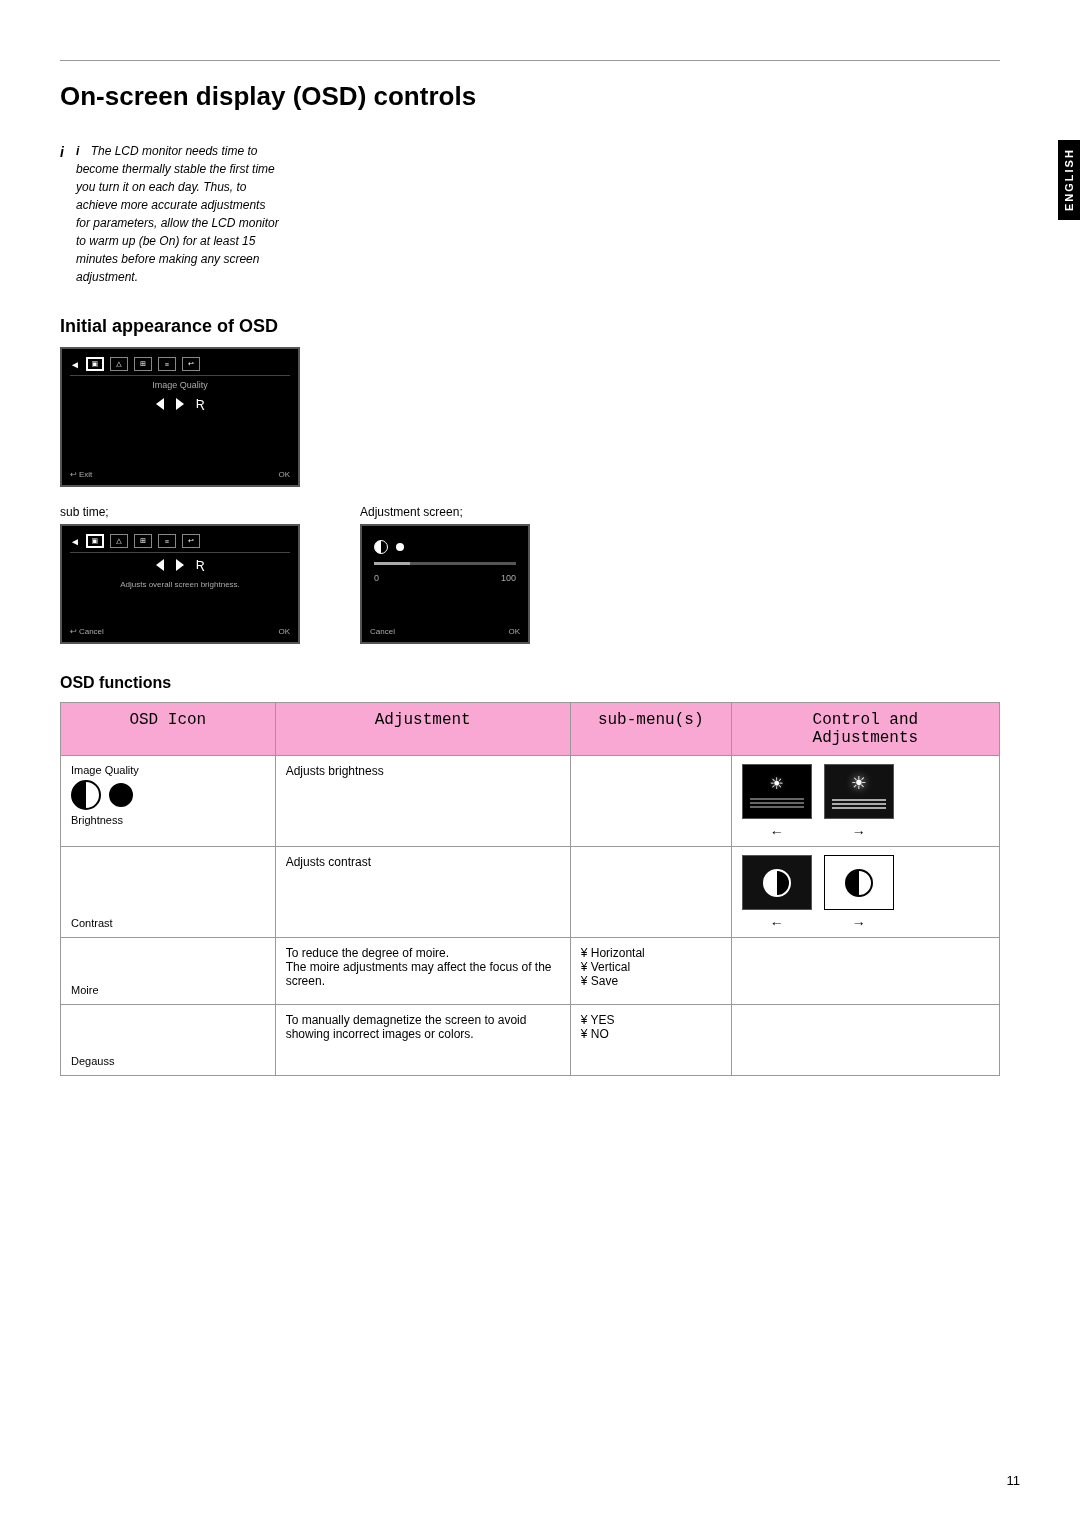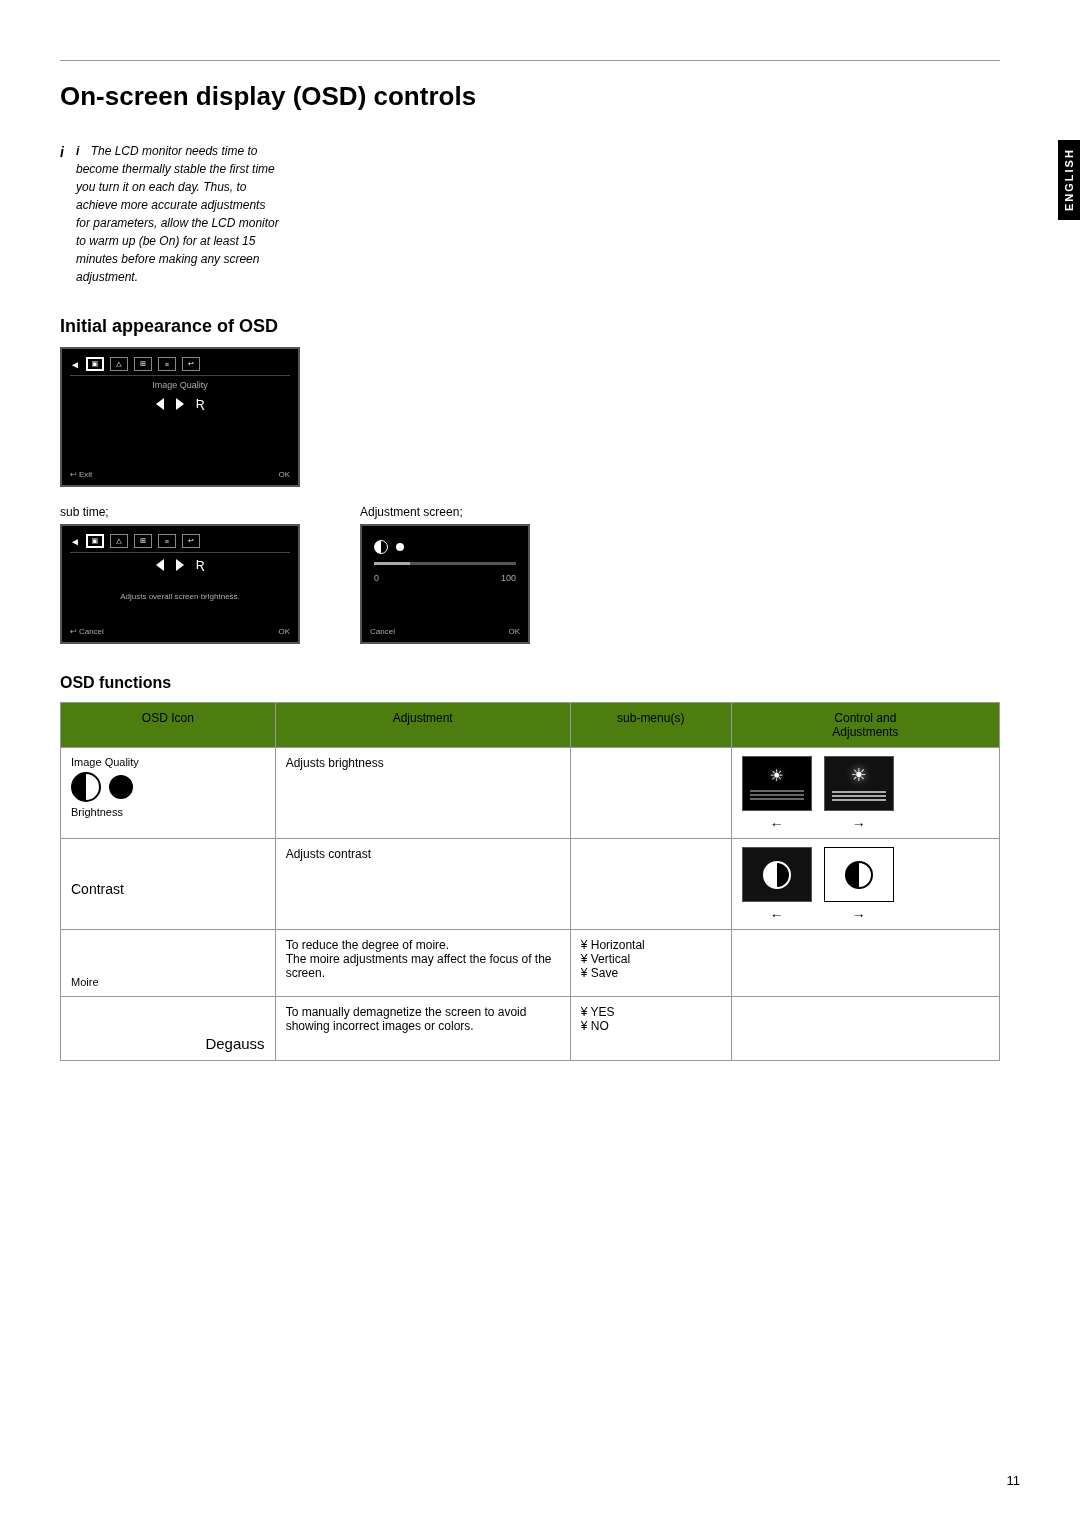--- a/index.html
+++ b/index.html
@@ -206,21 +206,21 @@
       display: flex;
       justify-content: space-between;
       font-size: 8px;
       color: #aaa;
     }
 
     .osd-brightness-text {
       font-size: 8px;
       color: #aaa;
       text-align: center;
-      margin-top: 20px;
+      margin-top: 8px;
     }
     .adj-dot {
       width: 8px; height: 8px;
       background: #fff;
       border-radius: 50%;
     }
     .adj-scale {
       display: flex;
       justify-content: space-between;
       font-size: 9px;
@@ -248,22 +248,23 @@
     .osd-table th, .osd-table td {
       border: 1px solid #999;
       padding: 8px 10px;
       vertical-align: top;
       font-size: 12px;
     }
 
     .osd-table th {
       font-weight: normal;
       text-align: center;
-      background: #4d7c0f;
-      font-size: 12px;
+      background: #f9a8d4;
+      font-size: 16px;
+      font-family: Liberation Mono, monospace;
     }
 
     .osd-table .col-icon { width: 160px; }
     .osd-table .col-desc { width: 220px; }
     .osd-table .col-submenu { width: 120px; }
     .osd-table .col-control { width: 200px; }
 
     .icon-cell-row {
       display: flex;
       gap: 8px;
@@ -474,21 +475,21 @@
                 <div style="font-size:14px;">→</div>
               </div>
             </div>
           </td>
         </tr>
 
         <tr>
           <td>
             <div style="height:14px;"></div>
             <div style="height:20px;"></div>
-            <div style="font-size:14px;">Contrast</div>
+            <div style="font-size:11px;margin-top:28px;">Contrast</div>
           </td>
           <td>
             <span>Adjusts contrast</span>
           </td>
           <td></td>
           <td>
             <div class="control-cell-content">
 
               <div class="ctrl-item">
                 <div class="ctrl-contrast-dark ctrl-screen">
@@ -517,21 +518,21 @@
           </td>
           <td>
             <span>¥ Horizontal<br>¥ Vertical<br>¥ Save</span>
           </td>
           <td></td>
         </tr>
 
         <tr>
           <td>
             <div style="height:14px;"></div>
-            <div style="font-size:15px;margin-top:16px;text-align:right;">Degauss</div>
+            <div style="font-size:11px;margin-top:28px;">Degauss</div>
           </td>
           <td>
             <span>To manually demagnetize the screen to avoid showing incorrect images or colors.</span>
           </td>
           <td>
             <span>¥ YES<br>¥ NO</span>
           </td>
           <td></td>
         </tr>
       </tbody>

